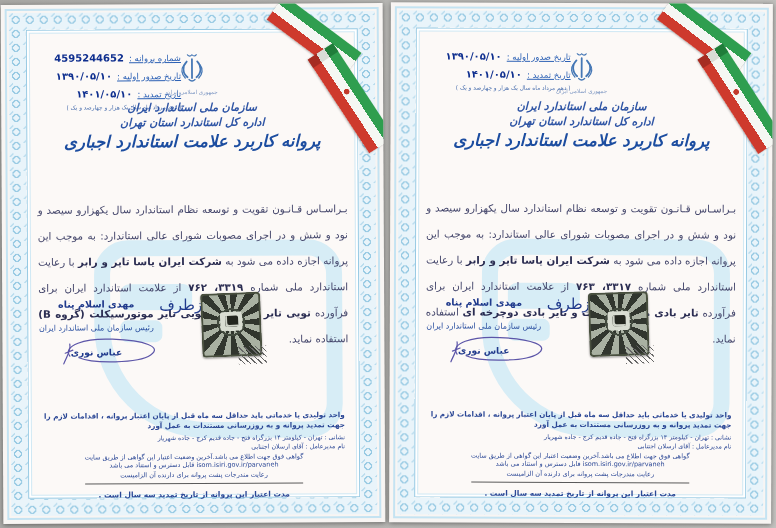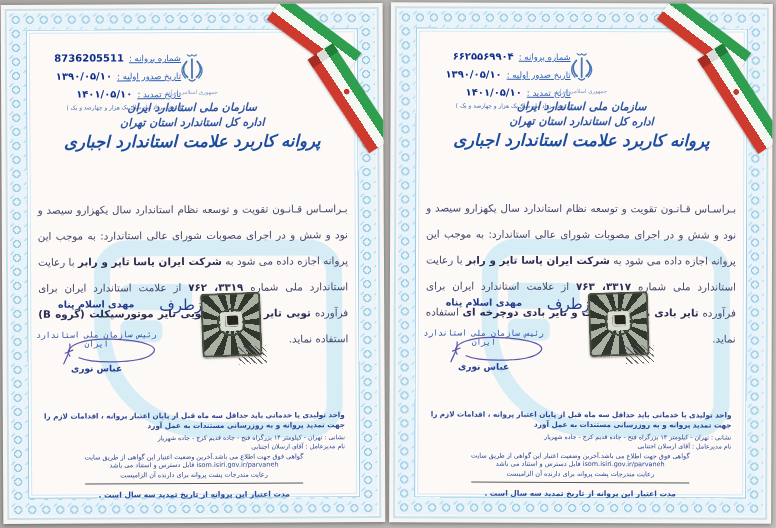--- a/index.html
+++ b/index.html
@@ -62,21 +62,21 @@
   
   .bodytext{
     position:absolute;left:36px;right:36px;top:182px;
     direction:rtl;text-align:justify;
     font-size:10.3px;line-height:26px;color:#44466b;
   }
   .bodytext b{color:#2b2d52;}
   
   .sig-block{position:absolute;left:28px;top:294px;width:132px;direction:rtl;text-align:center;color:#203a8c;}
   .sig-name1{font-size:9.5px;font-weight:bold;}
-  .sig-role{font-size:8px;color:#2a4fa0;margin-top:21px;font-family:Liberation Mono, monospace;}
+  .sig-role{font-size:8px;color:#2a4fa0;margin-top:14px;}
   .sig-name2{font-size:9px;font-weight:bold;margin-top:15px;}
   .az{position:absolute;left:157px;top:292px;font-size:15px;font-weight:normal;color:#203a8c;}
   .sign-svg{position:absolute;left:46px;top:325px;width:122px;height:44px;}
   .stamp{
     position:absolute;left:199px;top:289px;width:60px;height:64px;border-radius:4px;
     background:
       radial-gradient(circle at 50% 46%, #e7eae2 0 9px, rgba(0,0,0,0) 9px),
       radial-gradient(circle at 50% 46%, rgba(0,0,0,0) 0 12px, #424a3e 12px 14px, rgba(0,0,0,0) 14px),
       repeating-conic-gradient(from 0deg at 50% 46%, #31362e 0deg 14deg, #a9b1a2 14deg 28deg);
     box-shadow:inset 0 0 0 2px #49503f, 0 1px 2px rgba(0,0,0,.4);
@@ -116,21 +116,21 @@
     <div class="watermark">
       <div class="wm-ring"></div>
       <div class="wm-bar1"></div>
       <div class="wm-bar2"></div>
     </div>
 
     <div class="content">
       <div class="hdr">
         <div class="hdr-row">
           <span class="hdr-label">شماره پروانه :</span>
-          <span class="hdr-value">8736205511</span>
+          <span class="hdr-value">4595244652</span>
         </div>
         <div class="hdr-row">
           <span class="hdr-label">تاریخ صدور اولیه :</span>
           <span class="hdr-value">۱۳۹۰/۰۵/۱۰</span>
         </div>
         <div class="hdr-row">
           <span class="hdr-label">تاریخ تمدید :</span>
           <span class="hdr-value">۱۴۰۱/۰۵/۱۰</span>
         </div>
         <div class="hdr-note">( دهم مرداد ماه سال یک هزار و چهارصد و یک )</div>
@@ -204,24 +204,20 @@
 
     <div class="watermark">
       <div class="wm-ring"></div>
       <div class="wm-bar1"></div>
       <div class="wm-bar2"></div>
     </div>
 
     <div class="content">
       <div class="hdr">
         <div class="hdr-row">
-          <span class="hdr-label">شماره پروانه :</span>
-          <span class="hdr-value">۶۶۲۵۵۶۹۹۰۴</span>
-        </div>
-        <div class="hdr-row">
           <span class="hdr-label">تاریخ صدور اولیه :</span>
           <span class="hdr-value">۱۳۹۰/۰۵/۱۰</span>
         </div>
         <div class="hdr-row">
           <span class="hdr-label">تاریخ تمدید :</span>
           <span class="hdr-value">۱۴۰۱/۰۵/۱۰</span>
         </div>
         <div class="hdr-note">( دهم مرداد ماه سال یک هزار و چهارصد و یک )</div>
       </div>
 

